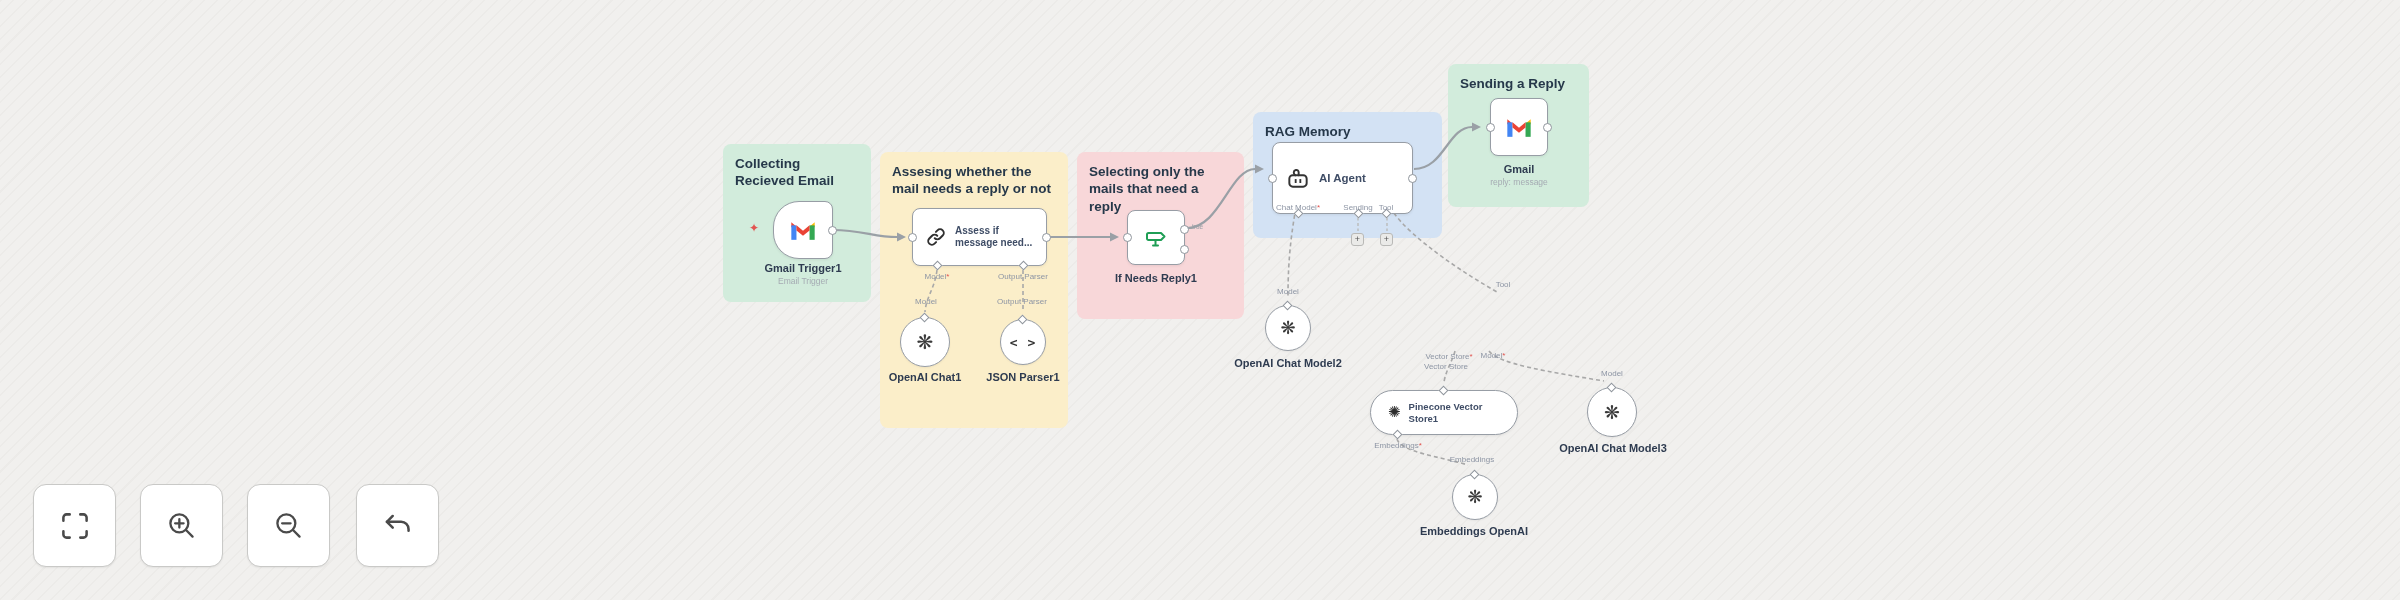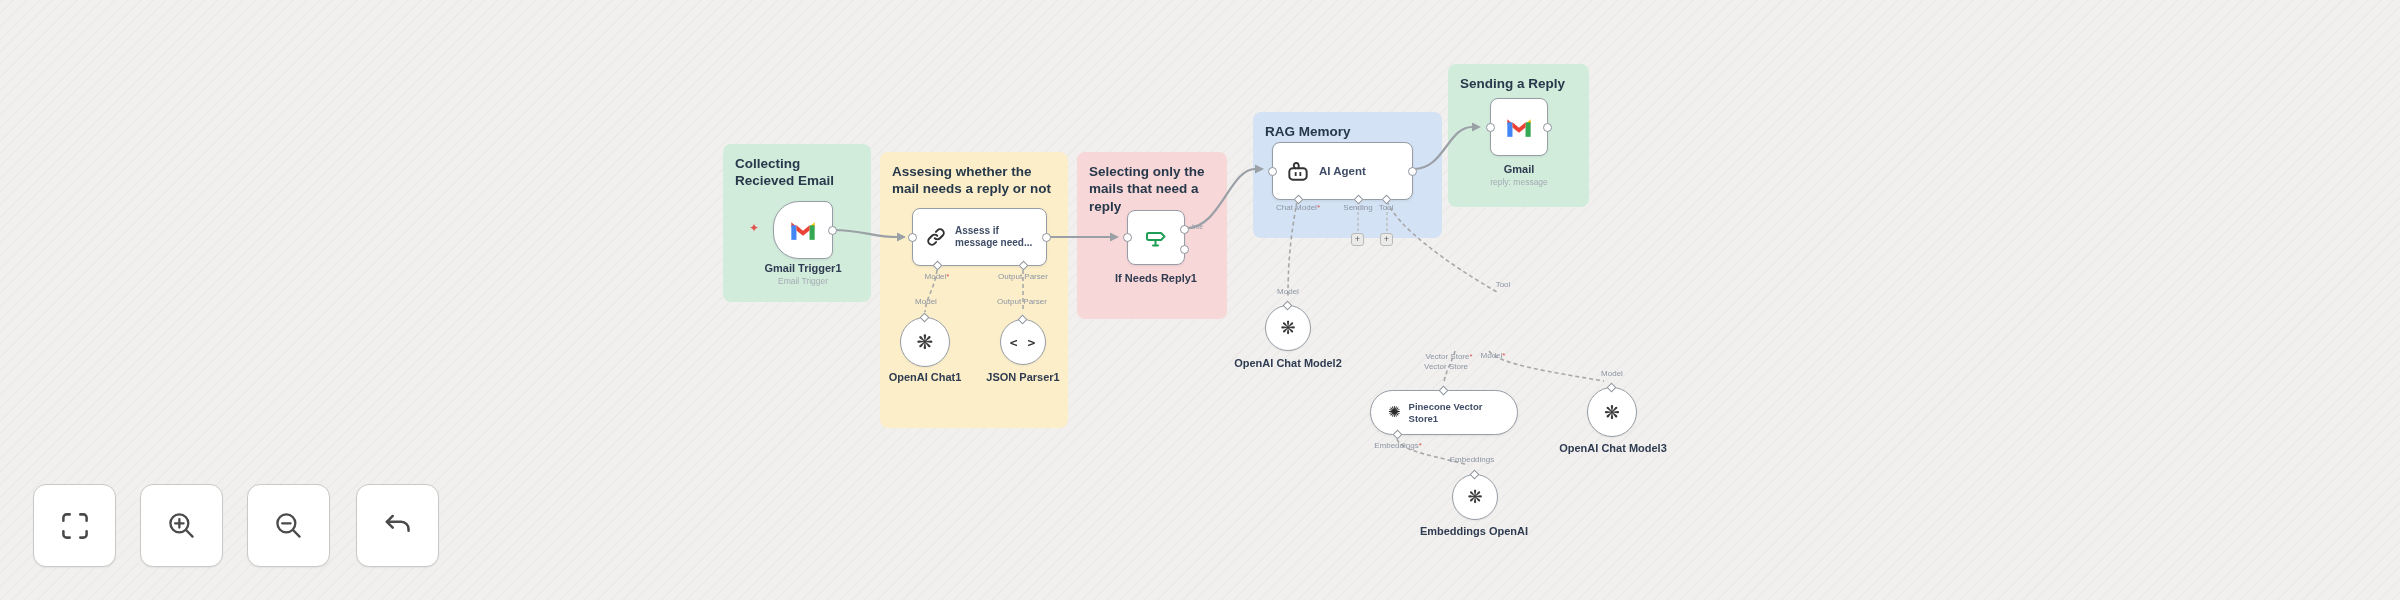--- a/index.html
+++ b/index.html
@@ -55,21 +55,21 @@
 <body>
 
 <div id="canvas">
 
   <div class="group" style="left:723px;top:130px;width:148px;height:158px;background:#d2ecdc;">
     <div class="gtitle">Collecting Recieved Email</div>
   </div>
   <div class="group" style="left:880px;top:138px;width:188px;height:276px;background:#fbeec9;">
     <div class="gtitle">Assesing whether the mail needs a reply or not</div>
   </div>
-  <div class="group" style="left:1077px;top:138px;width:150px;height:167px;background:#f8d7d9;">
+  <div class="group" style="left:1077px;top:138px;width:167px;height:167px;background:#f8d7d9;">
     <div class="gtitle">Selecting only the mails that need a reply</div>
   </div>
   <div class="group" style="left:1253px;top:98px;width:189px;height:126px;background:#d3e2f4;">
     <div class="gtitle">RAG Memory</div>
   </div>
   <div class="group" style="left:1448px;top:50px;width:141px;height:143px;background:#d2ecdc;">
     <div class="gtitle">Sending a Reply</div>
   </div>
 
   <svg id="wires" width="2400" height="600">
@@ -148,21 +148,21 @@
         <path d="M9 19.5 h5"></path>
       </svg>
     </span>
     <span class="port" style="left:-5px;top:50%;margin-top:-4.5px;"></span>
     <span class="port" style="right:-5px;top:14px;"></span>
     <span class="port" style="right:-5px;top:34px;"></span>
   </div>
   <div class="tinylabel" style="left:1192px;top:223px;">true</div>
   <div class="nlabel" style="left:1156px;top:272px;">If Needs Reply1</div>
 
-  <div class="node row" style="left:1272px;top:142px;width:141px;height:58px;">
+  <div class="node row" style="left:1272px;top:142px;width:141px;height:72px;">
     <span style="display:flex;">
       <svg viewBox="0 0 24 24" width="26" height="26" fill="none" stroke="#333" stroke-width="1.8">
         <rect x="4" y="9.5" width="16" height="10.5" rx="3.2"></rect>
         <rect x="9" y="13" width="1.7" height="3.6" fill="#333" stroke="none"></rect>
         <rect x="13.3" y="13" width="1.7" height="3.6" fill="#333" stroke="none"></rect>
         <path d="M9.5 9.5 C7.5 8 7.6 5.1 10 4.6 c1.6 -0.3 2.6 0.7 2.6 2.2 V9.5" stroke-linecap="round"></path>
       </svg>
     </span>
     <span class="ntext" style="font-size:11.5px;">AI Agent</span>
     <span class="port" style="left:-5px;top:50%;margin-top:-4.5px;"></span>

